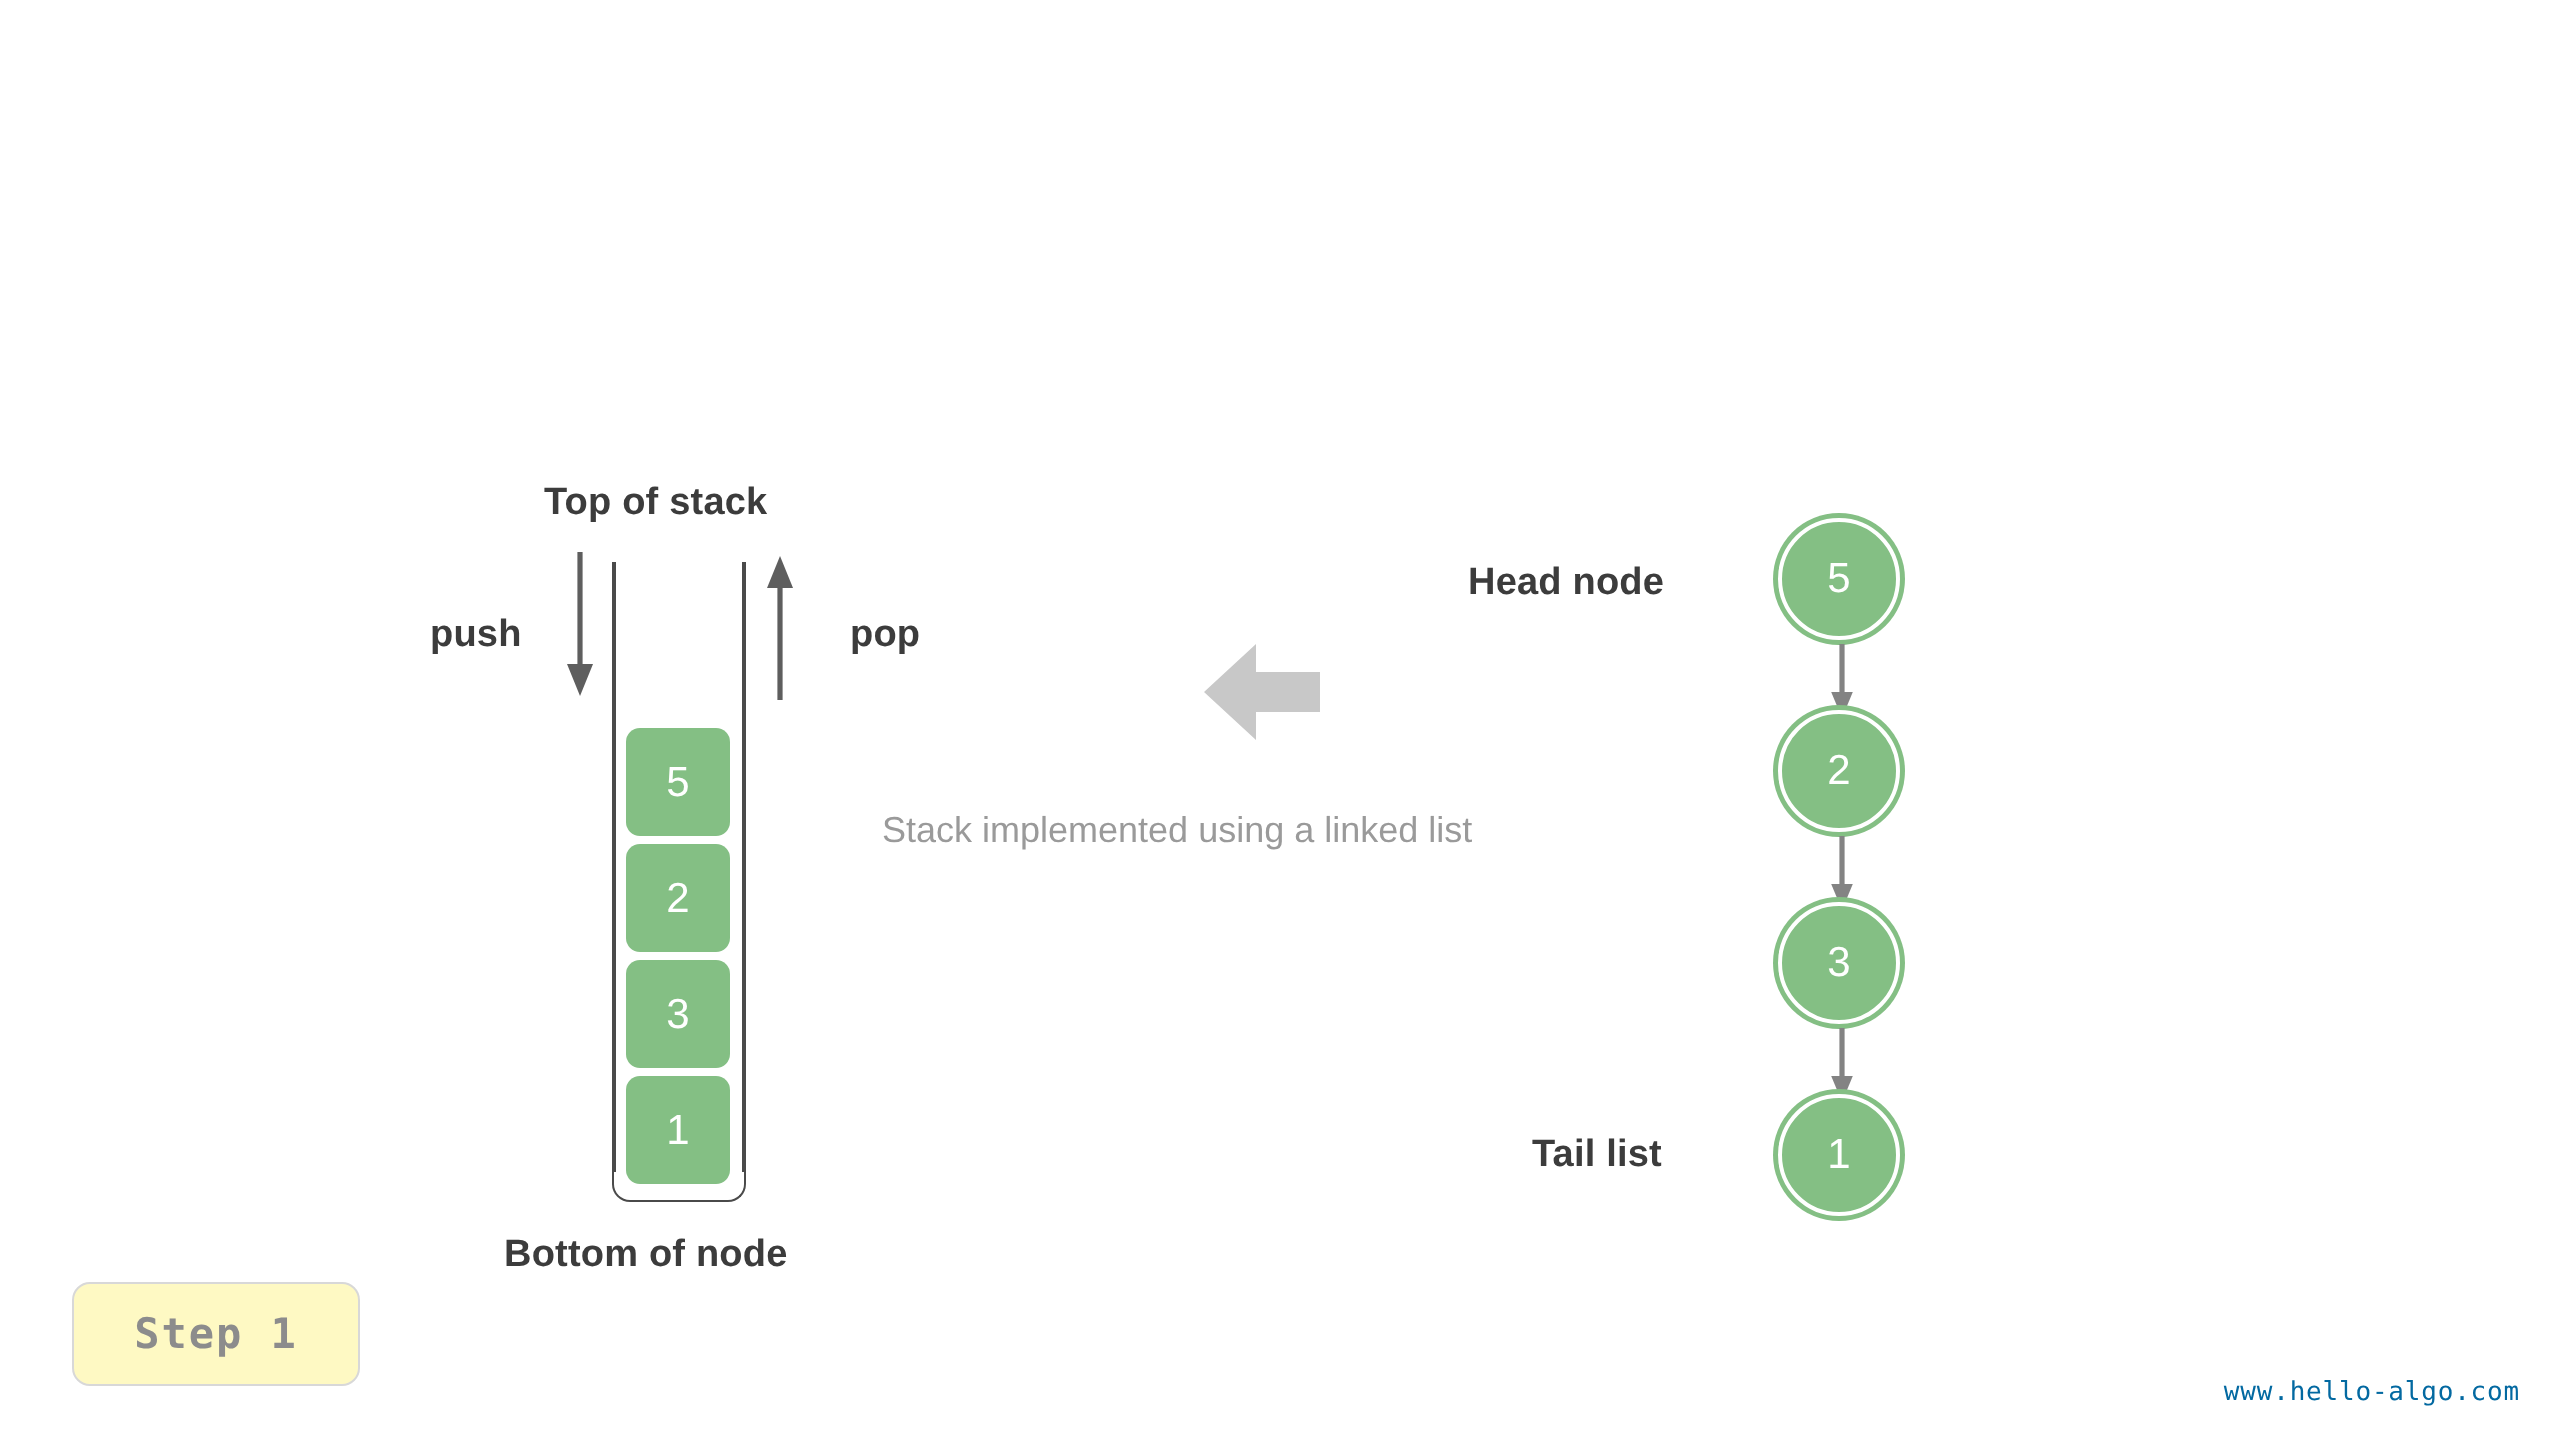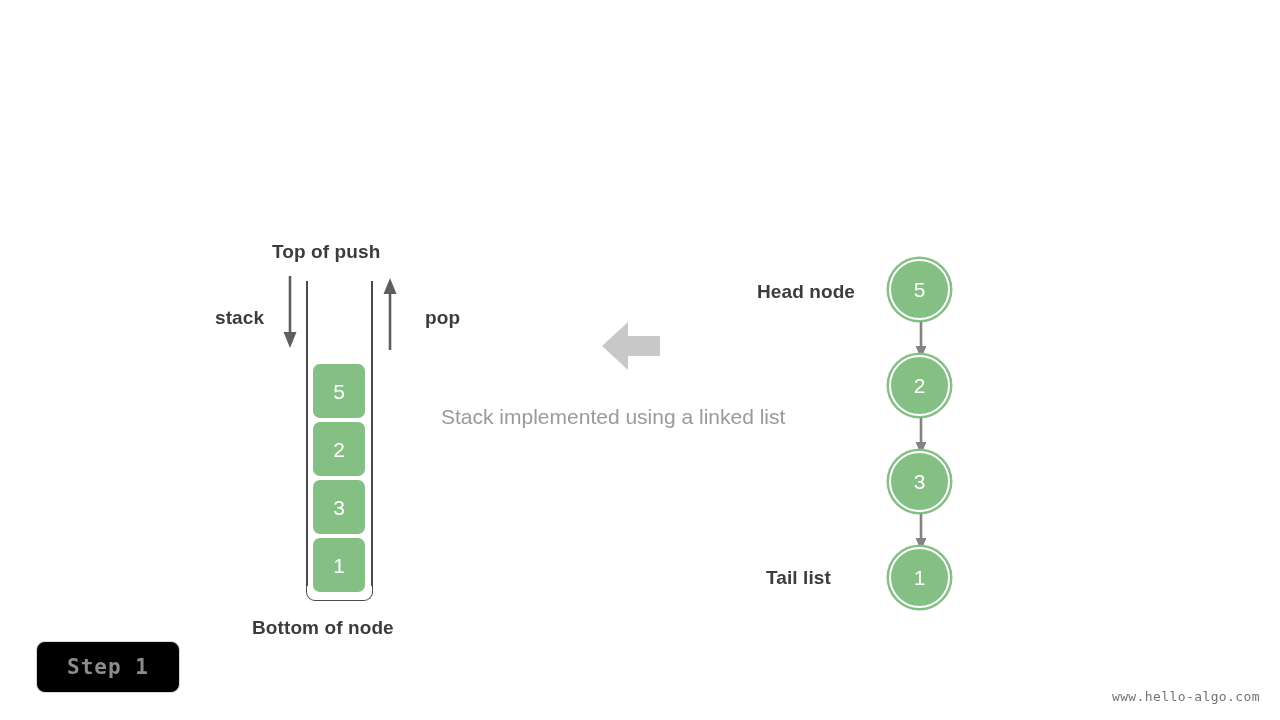--- a/index.html
+++ b/index.html
@@ -28,21 +28,21 @@
     font-family: "Liberation Sans", sans-serif;
     font-weight: bold;
     font-size: 19px;
     color: #3c3c3c;
     white-space: nowrap;
     letter-spacing: .1px;
   }
   .caption {
     position: absolute;
     font-family: "Liberation Sans", sans-serif;
-    font-size: 21px;
+    font-size: 18px;
     color: #9a9a9a;
     white-space: nowrap;
   }
 
   
   #stack-container {
     position: absolute;
     left: 306px;
     top: 281px;
     width: 67px;
@@ -136,53 +136,53 @@
     left: 34px;
   }
 
   
   #step-badge {
     position: absolute;
     left: 36px;
     top: 641px;
     width: 144px;
     height: 52px;
-    background: #000000;
+    background: #fef9c3;
     border: 1.4px solid #d8d8d8;
     border-radius: 9px;
     display: flex;
     align-items: center;
     justify-content: center;
     font-family: "DejaVu Sans Mono", monospace;
     font-weight: bold;
     font-size: 21px;
     color: #8c8c8c;
     letter-spacing: 1px;
   }
 
   
   #watermark {
     position: absolute;
     right: 20px;
     bottom: 16px;
     font-family: "DejaVu Sans Mono", monospace;
     font-size: 13px;
-    color: #737373;
+    color: #0369a1;
     letter-spacing: .4px;
     white-space: nowrap;
   }
 </style>
 </head>
 <body>
 
 <div class="stage">
 
-  <div class="lbl-bold" style="left:272px; top:241px;">Top of push</div>
-
-  <div class="lbl-bold" style="left:215px; top:307px;">stack</div>
+  <div class="lbl-bold" style="left:272px; top:241px;">Top of stack</div>
+
+  <div class="lbl-bold" style="left:215px; top:307px;">push</div>
 
   <div class="lbl-bold" style="left:425px; top:307px;">pop</div>
 
   <svg class="v-arrow" style="left:278px; top:276px;" width="24" height="74" viewBox="0 0 24 74">
     <line x1="12" y1="0" x2="12" y2="60" stroke="#5e5e5e" stroke-width="2.6"></line>
     <polygon points="12,72 5.5,56 18.5,56" fill="#5e5e5e"></polygon>
   </svg>
 
   <svg class="v-arrow" style="left:378px; top:276px;" width="24" height="74" viewBox="0 0 24 74">
     <line x1="12" y1="74" x2="12" y2="14" stroke="#5e5e5e" stroke-width="2.6"></line>
@@ -203,21 +203,21 @@
   </div>
 
   <div class="lbl-bold" style="left:252px; top:617px;">Bottom of node</div>
 
   <svg id="transform-arrow" width="58" height="52" viewBox="0 0 58 52">
     <polygon points="0,26 26,2 26,16 58,16 58,36 26,36 26,50" fill="#c8c8c8"></polygon>
   </svg>
 
   <div class="caption" style="left:441px; top:405px;">Stack implemented using a linked list</div>
 
-  <div class="lbl-bold" style="left:757px; top:281px;">Head node</div>
+  <div class="lbl-bold" style="left:734px; top:281px;">Head node</div>
 
   <div class="lbl-bold" style="left:766px; top:567px;">Tail list</div>
 
   <div id="linked-list">
 
     <div class="node" style="top:9px;">5</div>
 
     <svg class="link-arrow" style="top:72px;" width="14" height="38" viewBox="0 0 14 38">
       <line x1="7" y1="0" x2="7" y2="26" stroke="#838383" stroke-width="2.6"></line>
       <polygon points="7,37 1.6,24 12.4,24" fill="#838383"></polygon>

